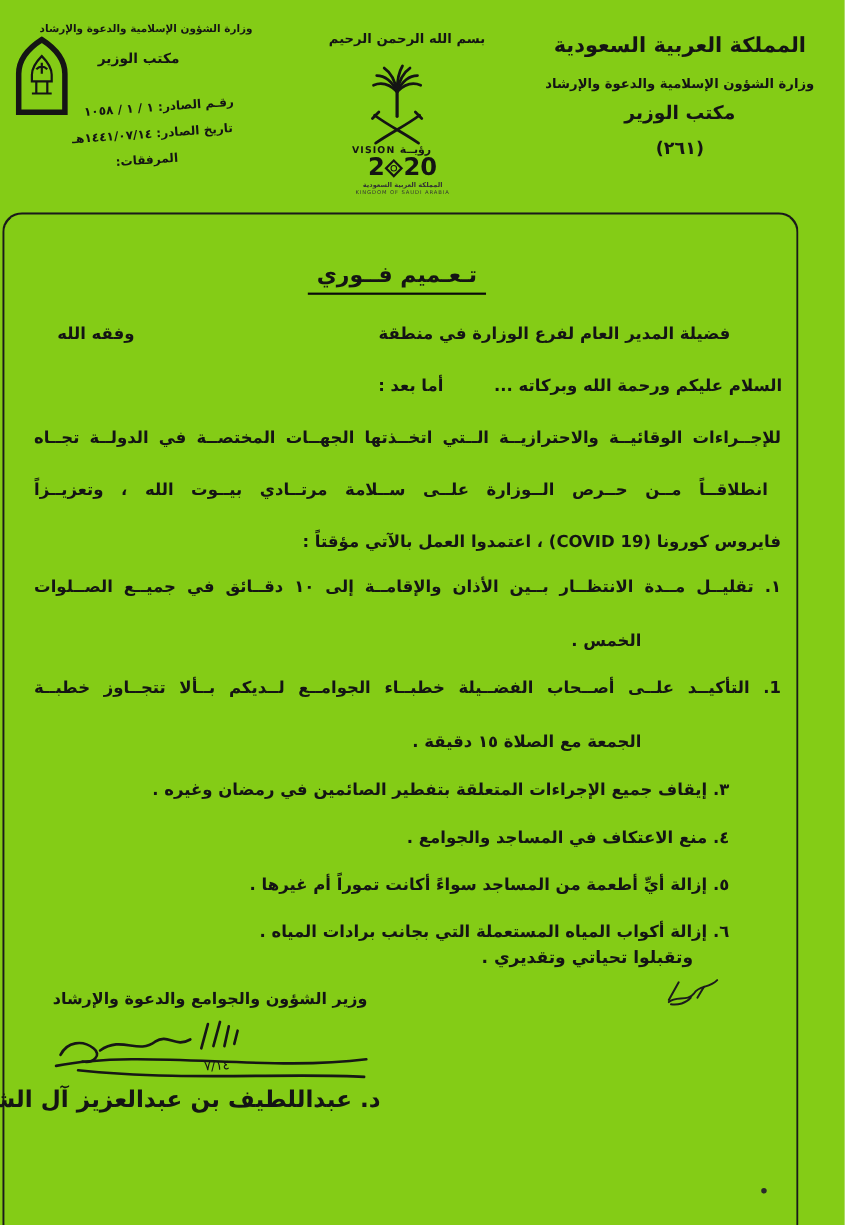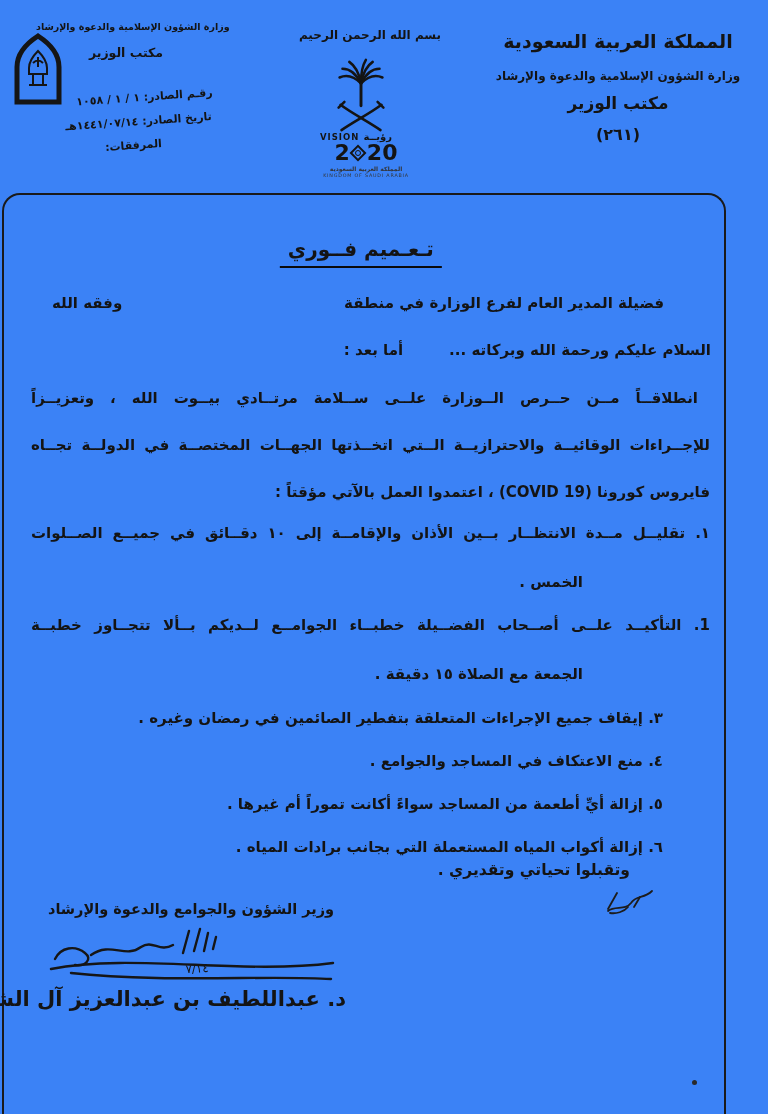--- a/index.html
+++ b/index.html
@@ -1,16 +1,16 @@
 <!DOCTYPE html>
 <html lang="ar"><head>
 <meta charset="utf-8">
 <style>
   html,body{margin:0;padding:0;background:#ffffff;}
-  .page{position:relative;width:768px;height:1114px;background:#3b82f6;overflow:hidden;
+  .page{position:relative;width:768px;height:1114px;background:#84cc16;overflow:hidden;
         font-family:"DejaVu Sans",sans-serif;color:#141414;}
   .abs{position:absolute;}
 
   
   .hdr-left-ministry{left:36px;top:21px;width:180px;text-align:center;font-size:9.5px;
         font-weight:bold;white-space:nowrap;}
   .hdr-left-office{left:36px;top:45px;width:180px;text-align:center;font-size:12.5px;font-weight:bold;}
   .fld{direction:rtl;font-size:11px;font-weight:bold;white-space:nowrap;
        transform:rotate(-4deg);transform-origin:100% 50%;}
   .fld-num{right:556px;top:86px;}
@@ -134,22 +134,22 @@
       <span>فضيلة المدير العام لفرع الوزارة في منطقة</span>
       <span>وفقه الله</span>
     </div>
 
     <div class="greeting">
       <span>السلام عليكم ورحمة الله وبركاته ...</span>
       <span>أما بعد :</span>
     </div>
 
     <div class="para">
+      <div class="pline just">للإجــراءات الوقائيــة والاحترازيــة الــتي اتخــذتها الجهــات المختصــة في الدولــة تجــاه</div>
       <div class="pline just indent1">انطلاقــاً مــن حــرص الــوزارة علــى ســلامة مرتــادي بيــوت الله ، وتعزيــزاً</div>
-      <div class="pline just">للإجــراءات الوقائيــة والاحترازيــة الــتي اتخــذتها الجهــات المختصــة في الدولــة تجــاه</div>
       <div class="pline" style="text-align:right;">فايروس كورونا (COVID 19) ، اعتمدوا العمل بالآتي مؤقتاً :</div>
     </div>
 
     <div class="list">
       <div class="just mb19">١. تقليــل مــدة الانتظــار بــين الأذان والإقامــة إلى ١٠ دقــائق في جميــع الصــلوات</div>
       <div class="cont mb13">الخمس .</div>
       <div class="just mb19">1. التأكيــد علــى أصــحاب الفضــيلة خطبــاء الجوامــع لــديكم بــألا تتجــاوز خطبــة</div>
       <div class="cont mb14">الجمعة مع الصلاة ١٥ دقيقة .</div>
       <div class="short">٣. إيقاف جميع الإجراءات المتعلقة بتفطير الصائمين في رمضان وغيره .</div>
       <div class="short">٤. منع الاعتكاف في المساجد والجوامع .</div>

